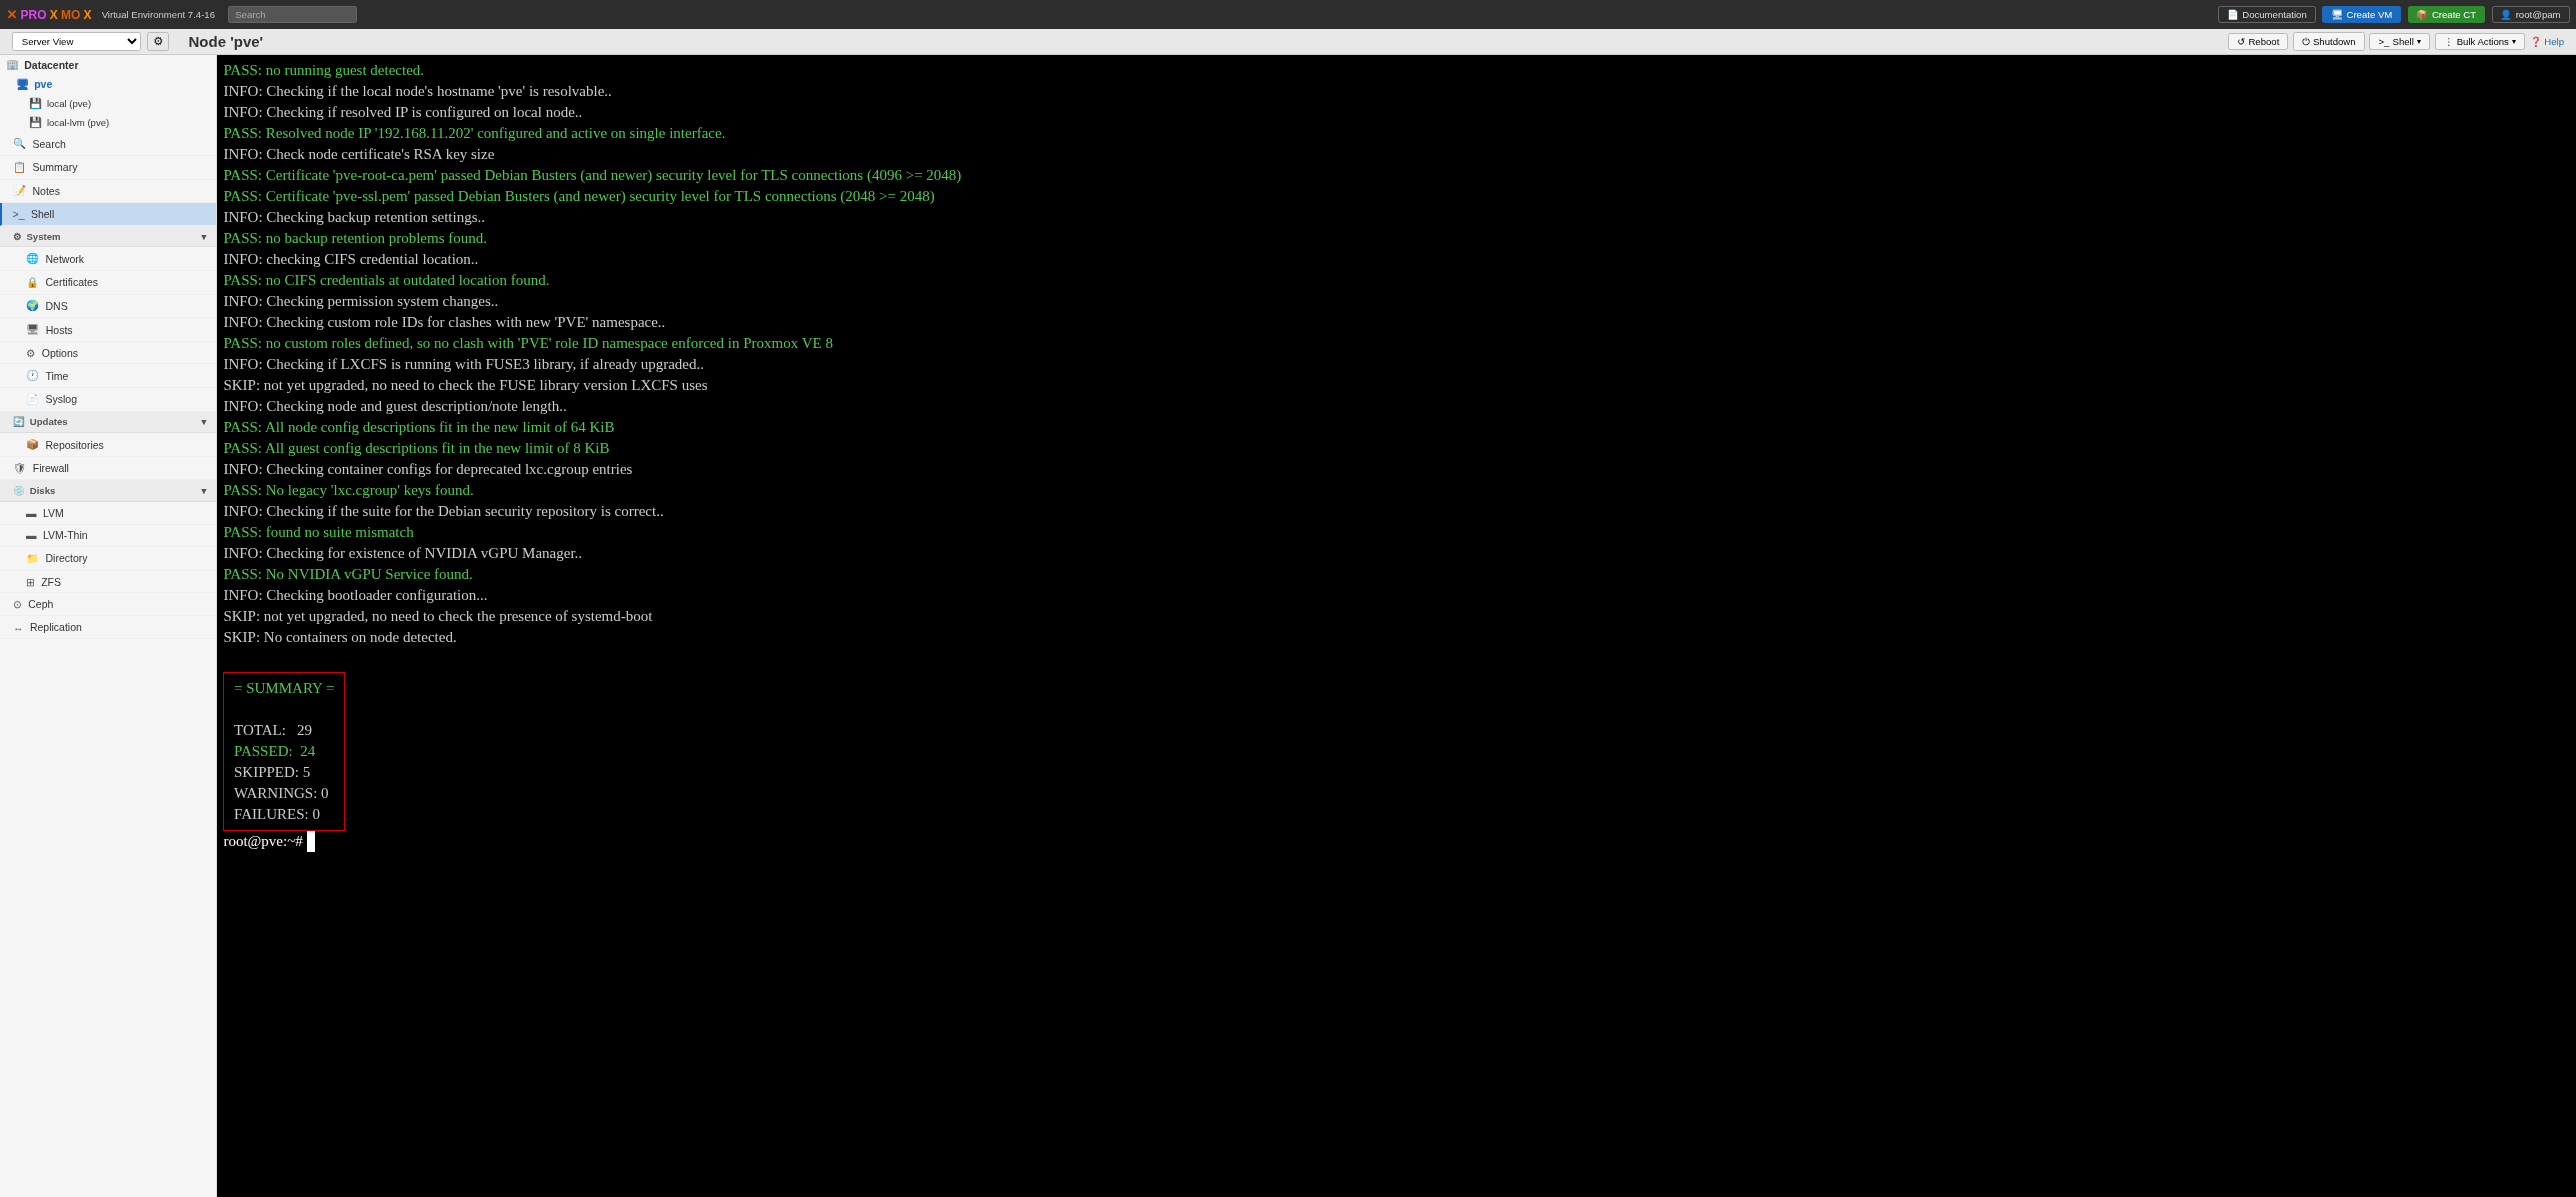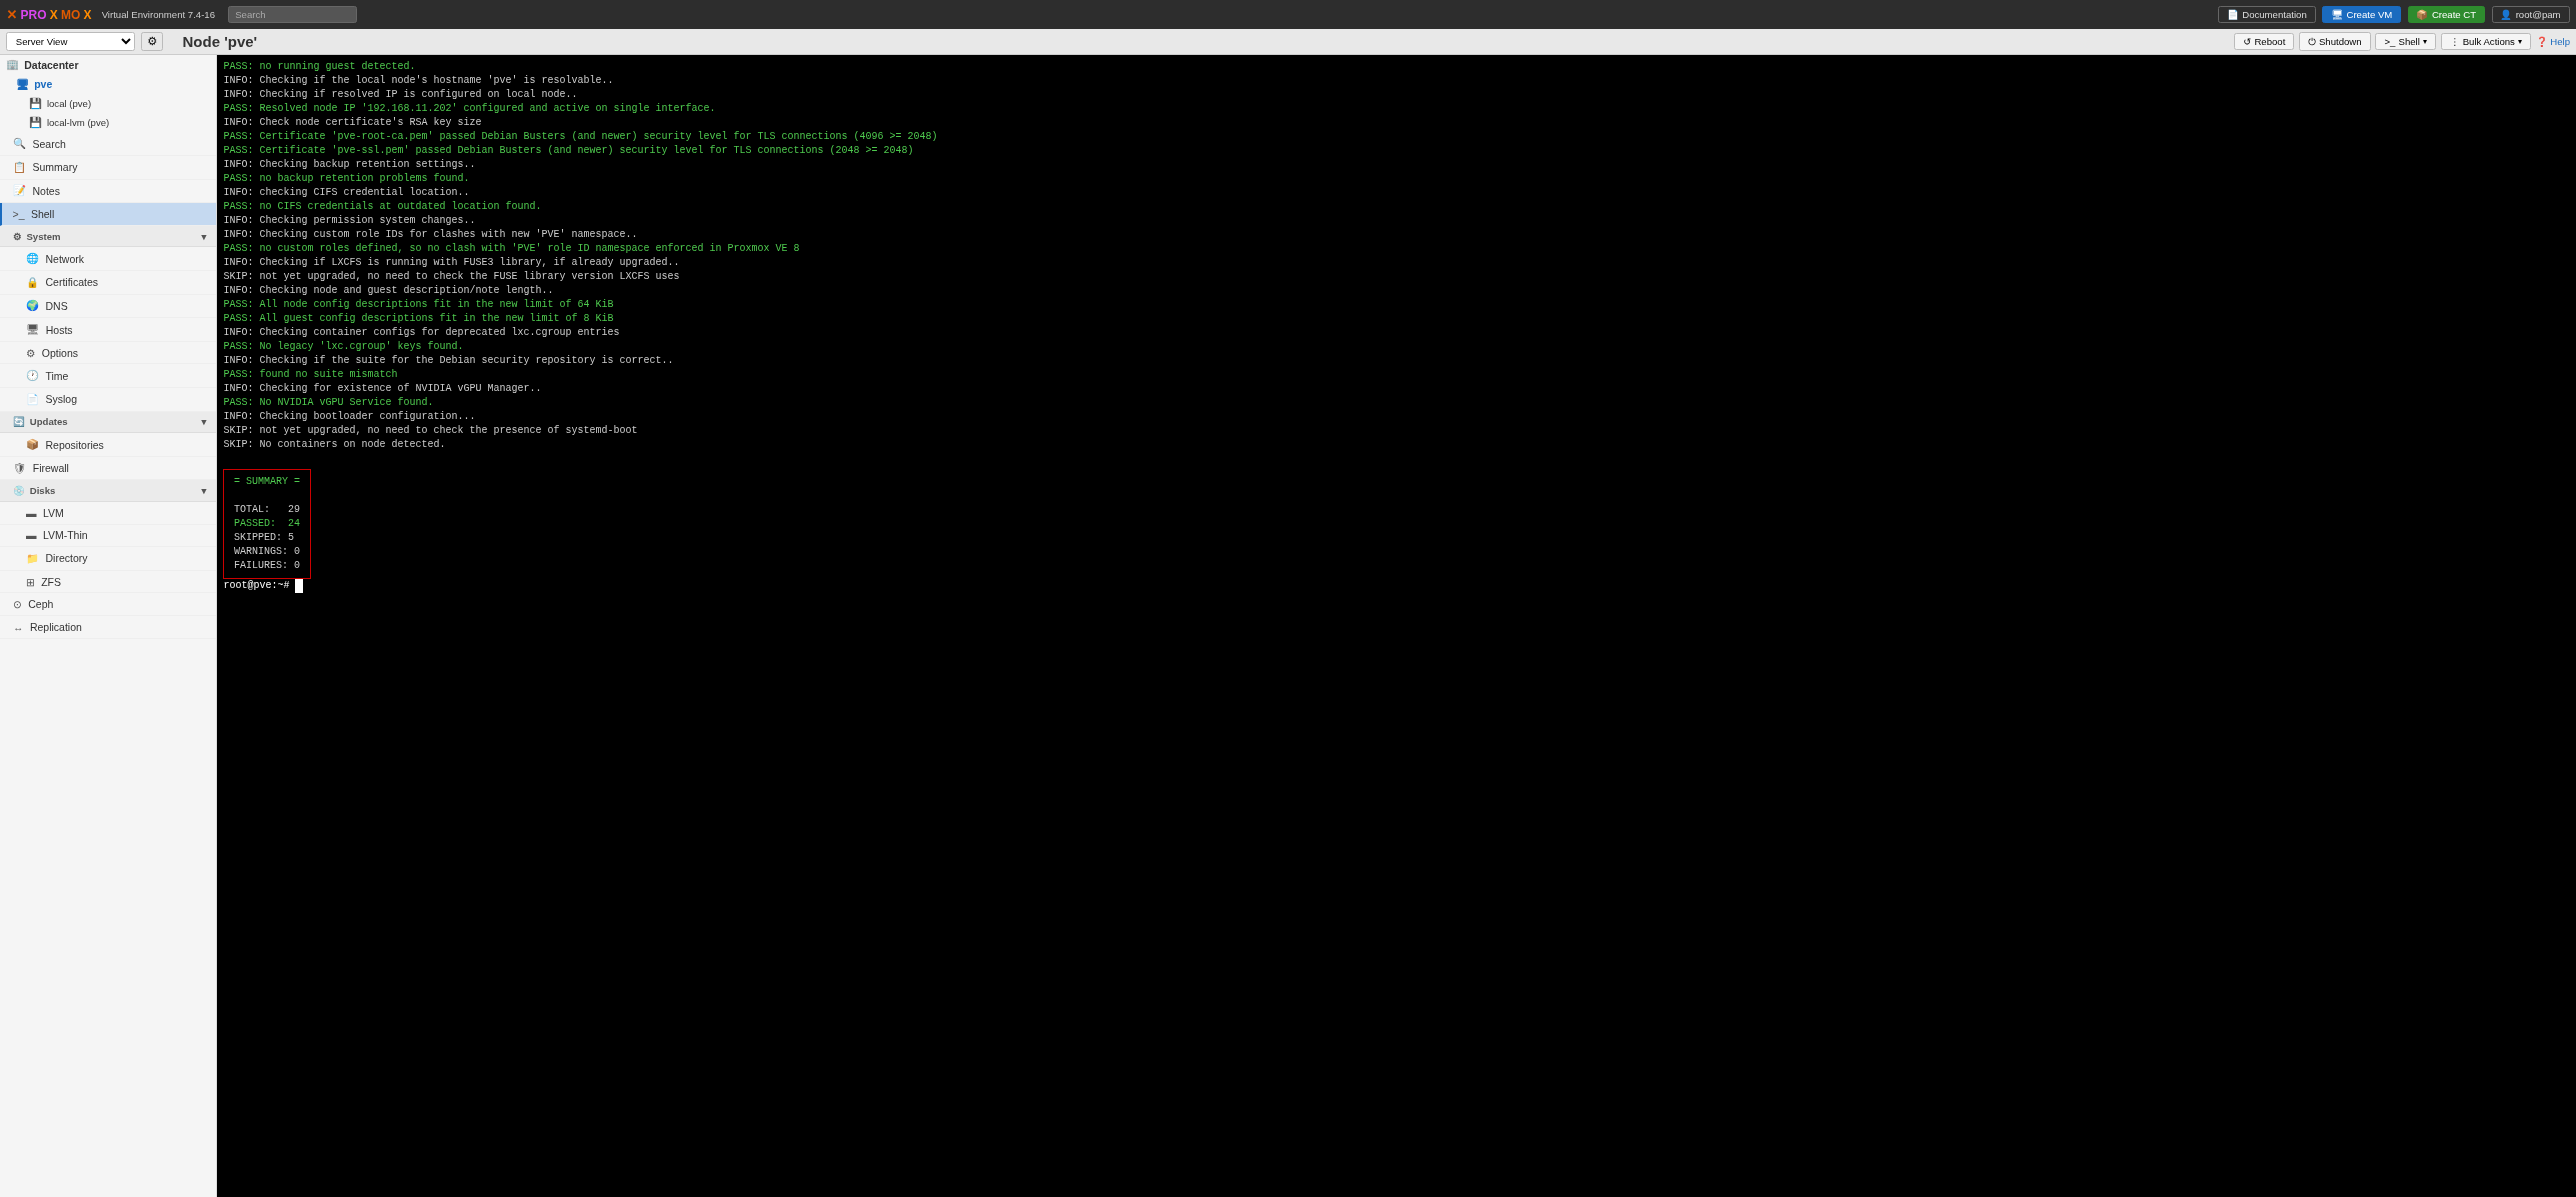--- a/index.html
+++ b/index.html
@@ -14,21 +14,21 @@
     #topbar .search-box { background: #555; border: 0.8px solid #666; color: #fff; padding: 2.4px 6.4px; border-radius: 2.4px; font-size: 9.6px; width: 129px; }
     #topbar .search-box::placeholder { color: #aaa; }
     #topbar .spacer { flex: 1; }
     #topbar .top-btn { background: none; border: 0.8px solid #666; color: #ddd; padding: 2.4px 8px; border-radius: 2.4px; cursor: pointer; font-size: 9.6px; display: flex; align-items: center; gap: 3.2px; }
     #topbar .top-btn.blue { background: #1a6bbf; border-color: #1a6bbf; color: #fff; }
     #topbar .top-btn.green { background: #2e8b2e; border-color: #2e8b2e; color: #fff; }
     #topbar .user-btn { background: none; border: 0.8px solid #666; color: #ddd; padding: 2.4px 8px; border-radius: 2.4px; cursor: pointer; font-size: 9.6px; display: flex; align-items: center; gap: 3.2px; }
 
     
     #subbar {
-      display: flex; align-items: center; background: #e8e8e8; border-bottom: 0.8px solid #ccc; height: 26px; padding: 0 6px; gap: 6.4px;
+      display: flex; align-items: center; background: #e8e8e8; border-bottom: 0.8px solid #ccc; height: 26px; padding: 0 12px; gap: 6.4px;
     }
     #subbar .server-view-select { background: #fff; border: 0.8px solid #bbb; padding: 1.6px 4.8px; border-radius: 2.4px; font-size: 9.6px; width: 129px; }
     #subbar .gear-btn { background: none; border: 0.8px solid #bbb; border-radius: 2.4px; padding: 1.6px 4.8px; cursor: pointer; font-size: 11.3px; }
     #subbar .spacer { flex: 1; }
     #subbar .action-btns { display: flex; gap: 4.8px; margin-left: auto; align-items: center; }
     #subbar .action-btn { background: #f5f5f5; border: 0.8px solid #bbb; padding: 2.4px 8px; border-radius: 2.4px; cursor: pointer; font-size: 9.6px; display: flex; align-items: center; gap: 3.2px; }
     #subbar .action-btn.shell-btn { background: #f5f5f5; }
     #subbar .help-btn { background: none; border: none; color: #1a6bbf; font-size: 9.6px; cursor: pointer; display: flex; align-items: center; gap: 2.4px; }
 
     
@@ -51,21 +51,21 @@
     .nav-item .nav-icon { margin-right: 6.4px; font-size: 10.5px; color: #555; }
     .nav-item .nav-label { flex: 1; }
 
     .nav-section { padding: 4.8px 9.6px 4.8px 13px; font-size: 9.6px; font-weight: 600; color: #555; background: #ebebeb; border-bottom: 0.8px solid #ddd; display: flex; align-items: center; justify-content: space-between; cursor: pointer; }
     .nav-sub { padding-left: 26px; }
 
     
     #content { flex: 1; background: #000; overflow: hidden; display: flex; flex-direction: column; }
 
     
-    #terminal { flex: 1; background: #000; color: #ccc; font-family: Liberation Mono, monospace; font-size: 10px; padding: 4.8px 6.4px; overflow-y: auto; line-height: 1.4; white-space: pre-wrap; word-break: break-all; }
+    #terminal { flex: 1; background: #000; color: #ccc; font-family: Liberation Serif, serif; font-size: 15px; padding: 4.8px 6.4px; overflow-y: auto; line-height: 1.4; white-space: pre-wrap; word-break: break-all; }
     .t-pass { color: #4ec94e; }
     .t-info { color: #cccccc; }
     .t-skip { color: #cccccc; }
     .t-summary-box { border: 0.8px solid #cc0000; display: inline-block; padding: 4.8px 9.6px; margin-top: 3.2px; }
     .t-summary-title { color: #4ec94e; }
     .t-summary-label { color: #cccccc; }
     .t-summary-pass { color: #4ec94e; }
     .t-prompt { color: #fff; }
     .t-cursor { background: #fff; color: #000; display: inline-block; width: 8px; }
 

